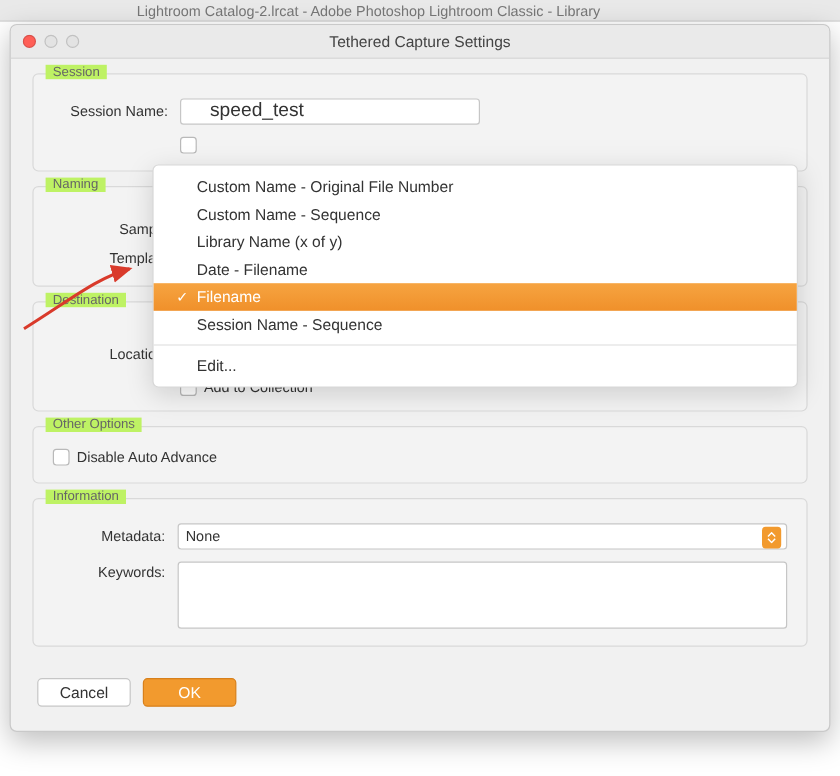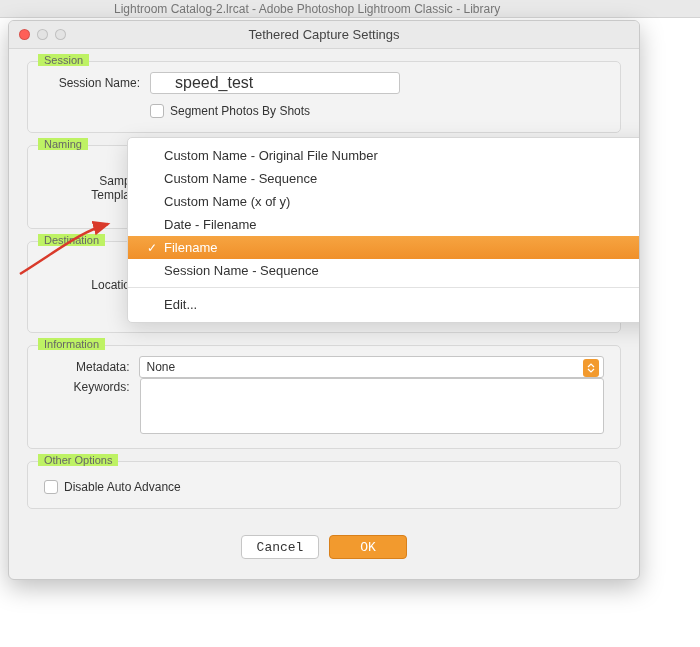--- a/index.html
+++ b/index.html
@@ -20,21 +20,21 @@
     color: #777;
     font-size: 12px;
     padding-left: 114px;
     line-height: 18px;
     border-bottom: 1px solid #d4d4d4;
     white-space: nowrap;
   }
   .dialog {
     position: absolute;
     left: 8px; top: 20px;
-    width: 632px;
+    width: 684px;
     background: #f1f1f1;
     border: 1px solid #c9c9c9;
     border-radius: 6px;
     box-shadow: 0 8px 24px rgba(0,0,0,.25);
     overflow: hidden;
   }
   .dialog-titlebar {
     height: 28px;
     background: #eaeaea;
     border-bottom: 1px solid #d6d6d6;
@@ -64,21 +64,21 @@
     position: relative;
   }
   .panel-legend {
     position:absolute;
     top:-8px; left:10px;
     background:#bef264;
     padding:0 6px;
     font-size:11px;
     color:#666;
   }
-  .row { display:flex; align-items:center; }
+  .row { display:flex; align-items:center; margin-top:10px; }
   .row label {
     width: 96px;
     text-align:right;
     margin-right:10px;
     color:#333;
     font-size:12px;
   }
   input[type=text] {
     height:22px;
     border:1px solid #c6c6c6;
@@ -125,23 +125,22 @@
   }
   .location-row .path {
     font-size:12px; color:#555; margin-right:auto;
   }
   .location-row .choosebtn {
     border:1px solid #c6c6c6; border-radius:4px; background:#fff;
     padding:3px 10px; font-size:12px; color:#444;
   }
   .other-row { margin-top:14px; }
   .dialog-footer {
-    display:flex; justify-content:center; gap:10px;
+    display:flex; justify-content:flex-start; gap:10px;
     padding:14px 22px 20px 22px;
-    font-family:Liberation Mono, monospace;
   }
   .btn {
     min-width:78px; height:24px;
     border-radius:4px; font-size:13px;
     display:flex; align-items:center; justify-content:center;
     cursor:pointer;
   }
   .btn-cancel { background:#fff; border:1px solid #c6c6c6; color:#333; }
   .btn-ok { background:#f29a2e; color:#fff; border:1px solid #d8801b; }
 
@@ -208,21 +207,20 @@
   </div>
 
   <div class="panel">
     <div class="panel-legend">Session</div>
     <div class="row">
       <label>Session Name:</label>
       <input type="text" class="session-name-input" value="speed_test" style="">
     </div>
     <div class="segment-checkboxrow checkbox">
       <span class="box"></span>
-      <span class="cblabel">Segment Photos By Shots</span>
     </div>
   </div>
 
   <div class="panel naming-panel">
     <div class="panel-legend">Naming</div>
     <div class="row" style="margin-top:18px;">
       <label>Sample</label>
     </div>
     <div class="row">
       <label>Template</label>
@@ -235,20 +233,28 @@
       <label>Location:</label>
       <span class="path">/Users/joshsimons/Desktop/LRPluginTest</span>
       <span class="choosebtn">Choose...</span>
     </div>
     <div class="row">
       <label></label>
       <div class="checkbox">
         <span class="box"></span>
         <span class="cblabel">Add to Collection</span>
       </div>
+    </div>
+  </div>
+
+  <div class="panel">
+    <div class="panel-legend">Other Options</div>
+    <div class="checkbox other-row" style="margin-top:8px;">
+      <span class="box"></span>
+      <span class="cblabel">Disable Auto Advance</span>
     </div>
   </div>
 
   <div class="panel">
     <div class="panel-legend">Information</div>
     <div class="row">
       <label>Metadata:</label>
       <div class="select metadata-select">
         <span>None</span>
         <span class="caret">
@@ -257,45 +263,37 @@
             </svg>
         </span>
       </div>
     </div>
     <div class="row" style="align-items:flex-start;">
       <label style="margin-top:2px;">Keywords:</label>
       <textarea class="keywords" style=""></textarea>
     </div>
   </div>
 
-  <div class="panel">
-    <div class="panel-legend">Other Options</div>
-    <div class="checkbox other-row" style="margin-top:8px;">
-      <span class="box"></span>
-      <span class="cblabel">Disable Auto Advance</span>
-    </div>
-  </div>
-
   <div class="dialog-footer">
     <div class="btn btn-cancel">Cancel</div>
     <div class="btn btn-ok">OK</div>
   </div>
 
   <div class="popup">
     <div class="popup-item">
         <span class="check">✓</span>
         <span>Custom Name - Original File Number</span>
       </div>
     <div class="popup-item">
         <span class="check">✓</span>
         <span>Custom Name - Sequence</span>
       </div>
     <div class="popup-item">
         <span class="check">✓</span>
-        <span>Custom Name (x of y)</span>
+        <span>Library Name (x of y)</span>
       </div>
     <div class="popup-item">
         <span class="check">✓</span>
         <span>Date - Filename</span>
       </div>
     <div class="popup-item selected">
         <span class="check">✓</span>
         <span>Filename</span>
       </div>
     <div class="popup-item">

